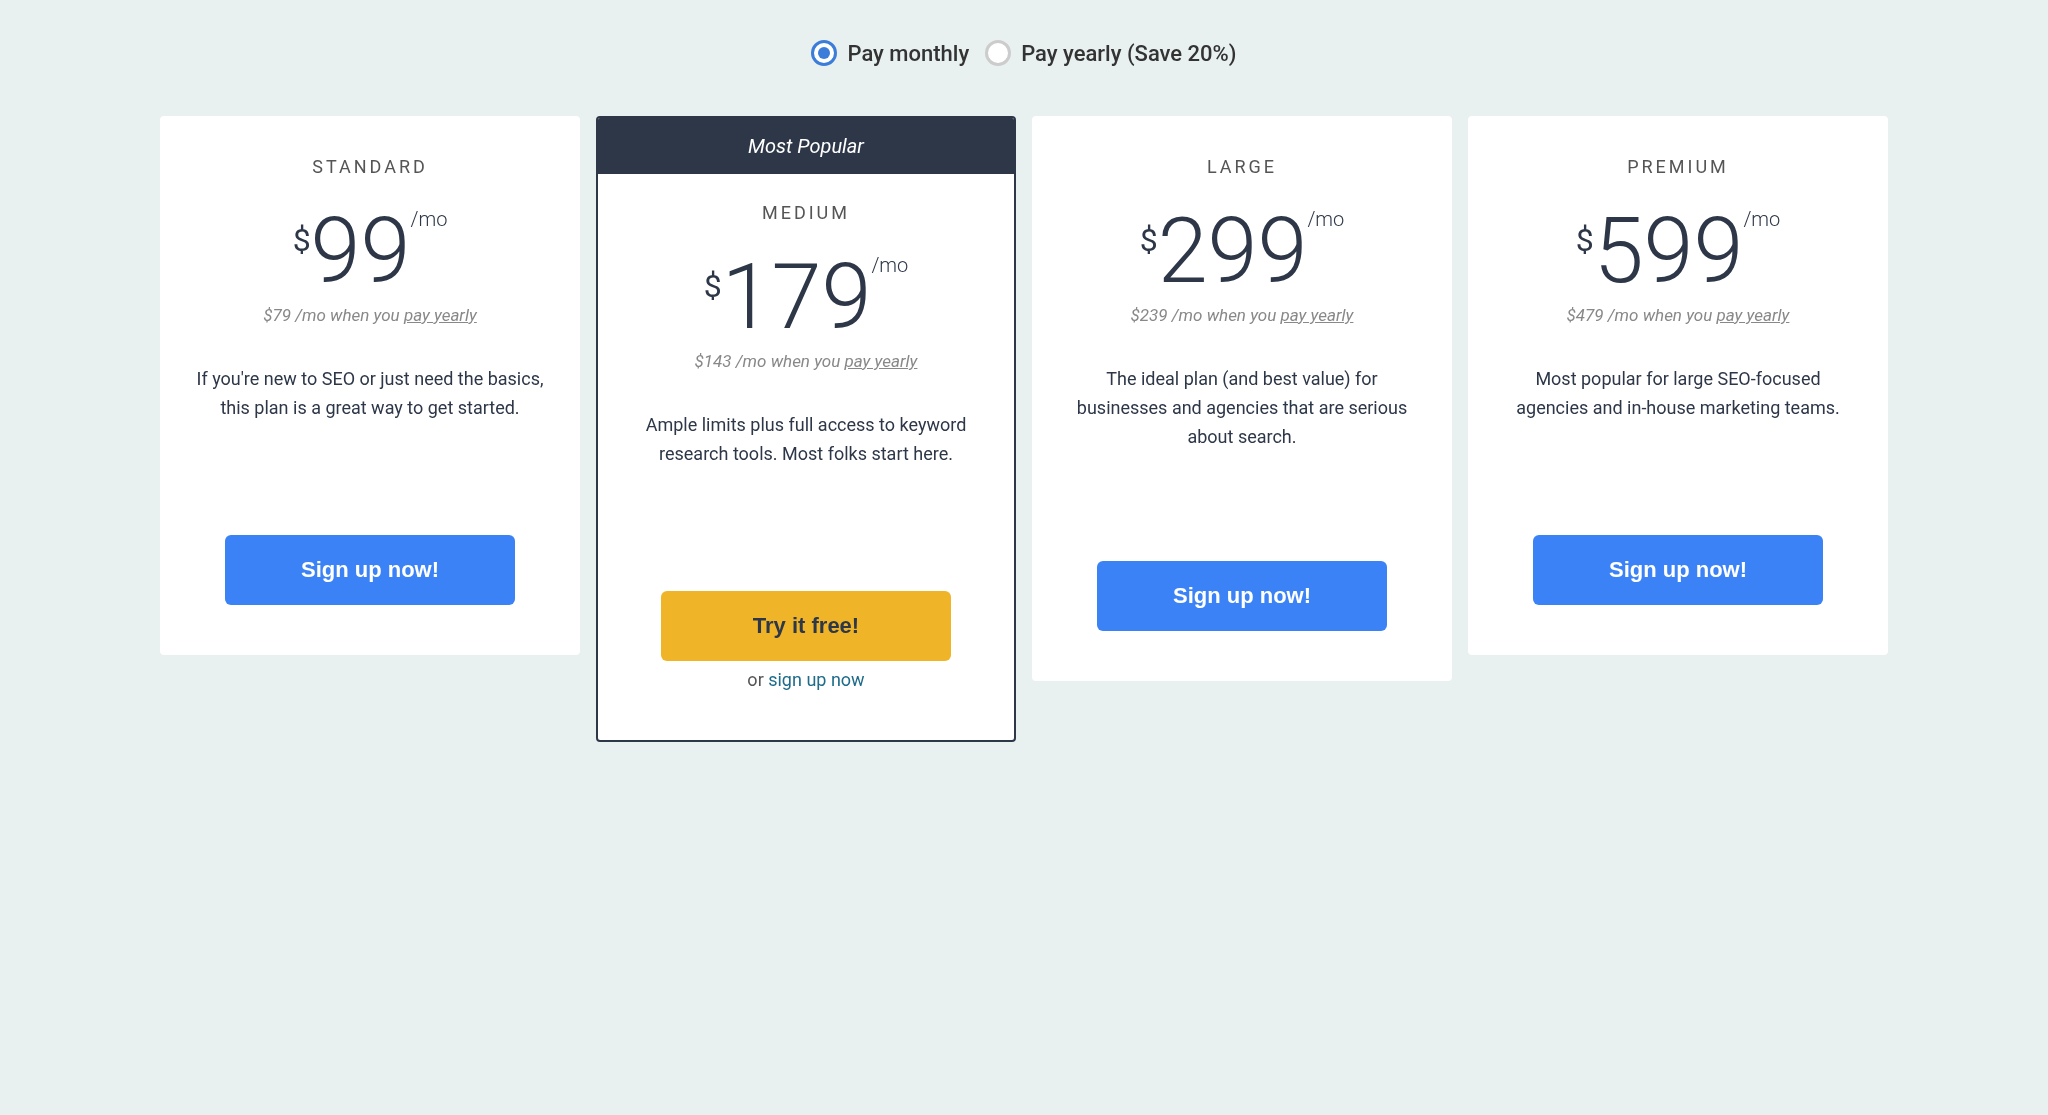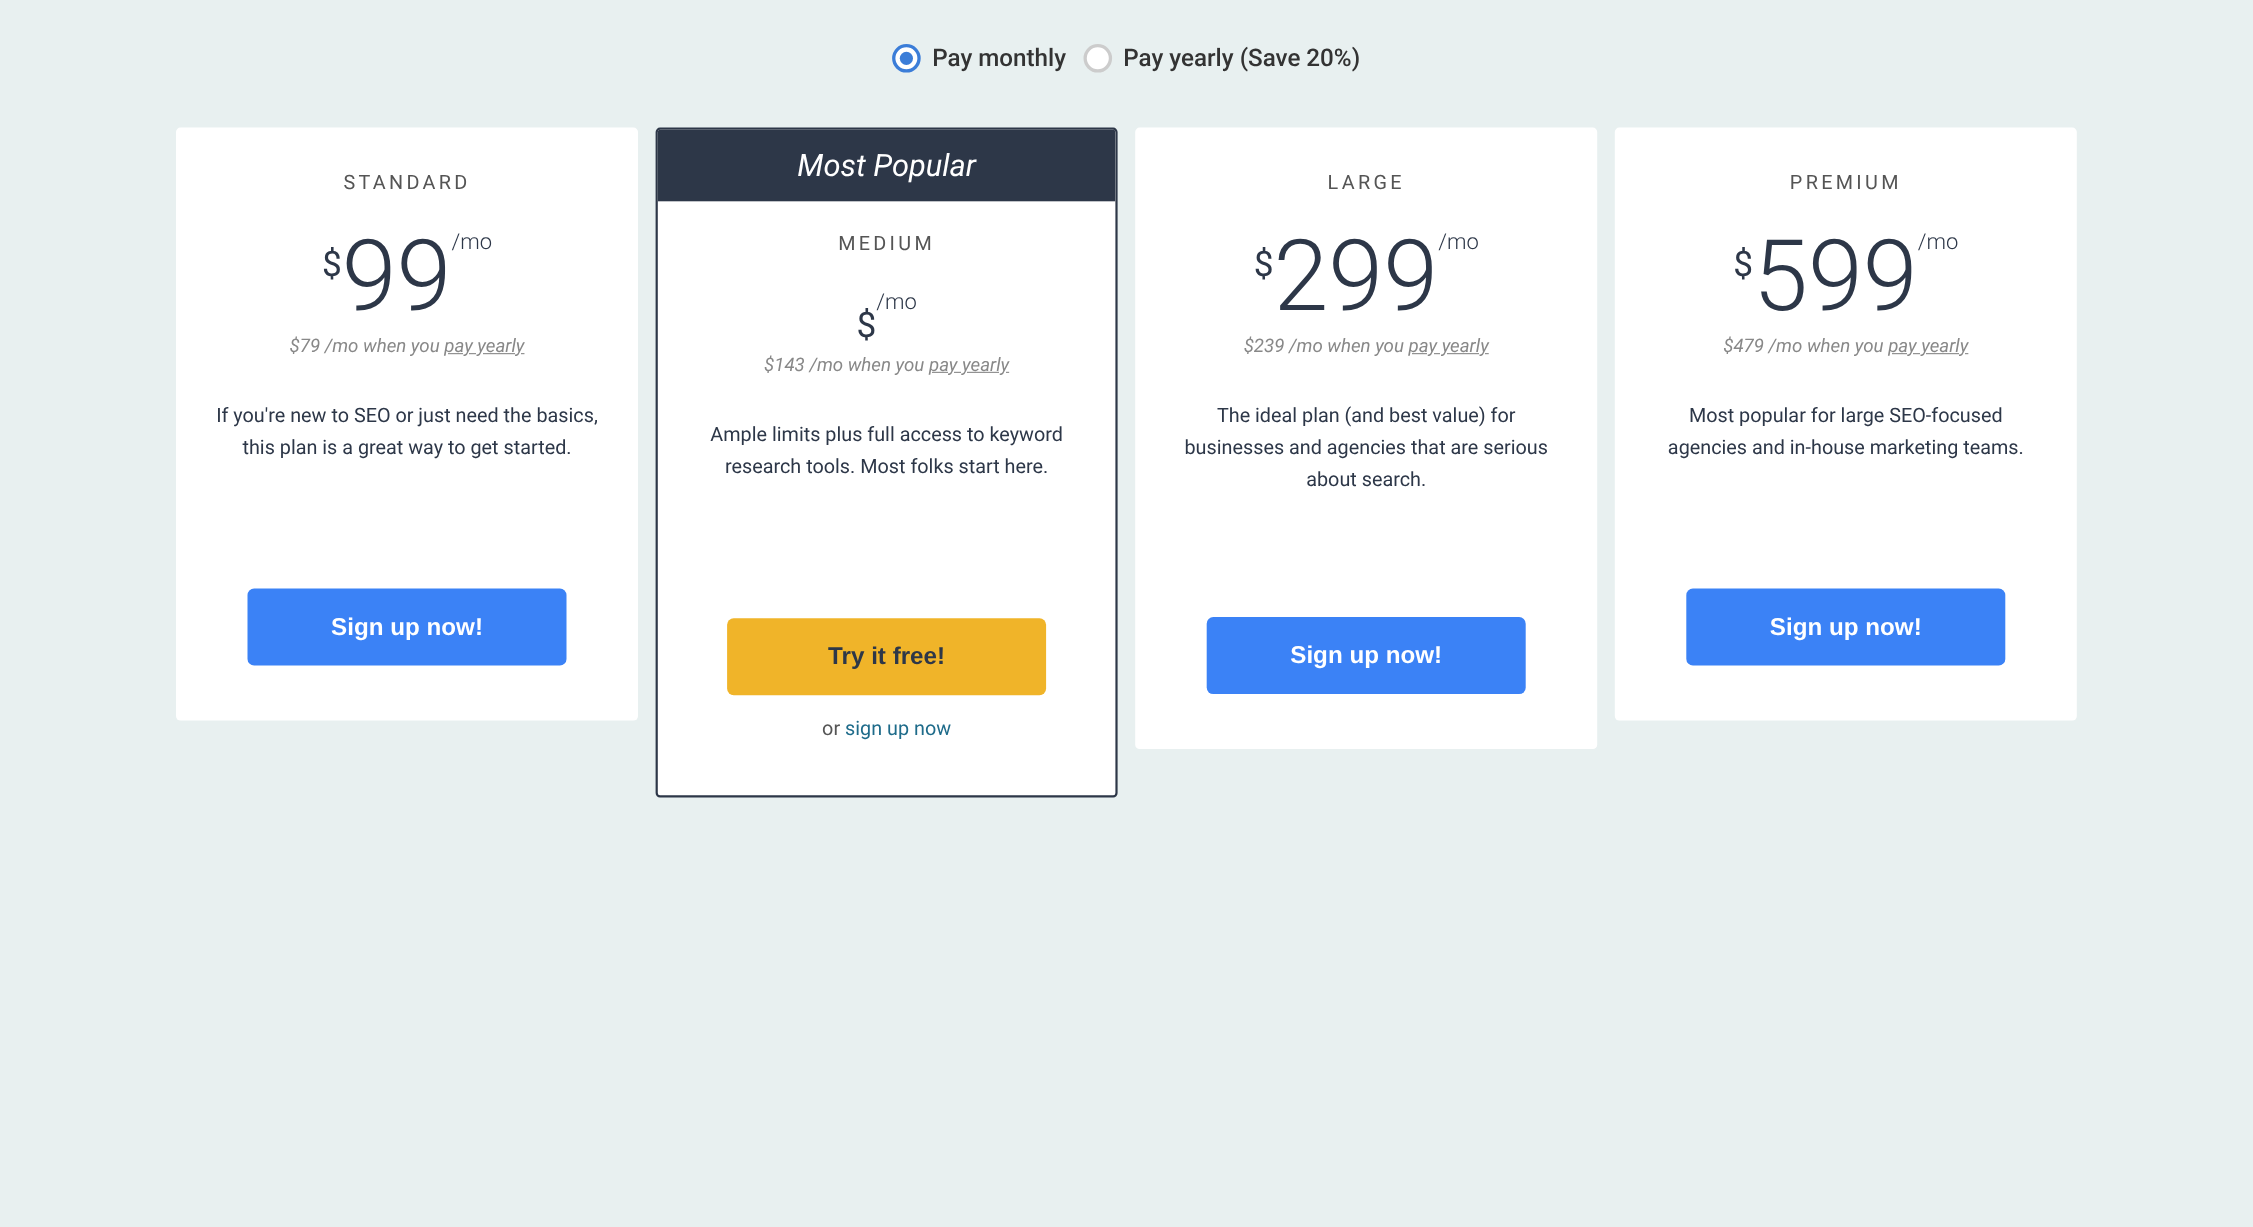--- a/index.html
+++ b/index.html
@@ -81,21 +81,21 @@
       margin: 0 8px;
       border: 2px solid #2d3748;
       border-radius: 4px;
       overflow: hidden;
     }
 
     .featured-badge {
       background: #2d3748;
       color: white;
       font-style: italic;
-      font-size: 28px;
+      font-size: 20px;
       padding: 16px 20px;
       text-align: center;
       width: 100%;
     }
 
     .featured-content {
       padding: 28px 36px 50px;
       display: flex;
       flex-direction: column;
       align-items: center;
@@ -190,21 +190,21 @@
       font-weight: 800;
       cursor: pointer;
       width: 100%;
       max-width: 290px;
       margin-top: 30px;
     }
 
     .or-signup {
       font-size: 18px;
       color: #555;
-      margin-top: 20px;
+      margin-top: 8px;
     }
 
     .or-signup a {
       color: #1e6b8a;
       text-decoration: none;
     }
   </style>
 </head>
 <body>
 
@@ -235,20 +235,21 @@
     <div class="spacer"></div>
     <button class="signup-btn">Sign up now!</button>
   </div>
 
   <div class="plan-card featured">
     <div class="featured-badge">Most Popular</div>
     <div class="featured-content">
       <div class="plan-name">MEDIUM</div>
       <div class="price-container">
         <span class="price-dollar">$</span>
+        <span class="price-amount">179</span>
         <span class="price-period">/mo</span>
       </div>
       <div class="yearly-price">
         <span>$143 /mo when you </span><a href="#">pay yearly</a>
       </div>
       <div class="plan-description">Ample limits plus full access to keyword research tools. Most folks start here.</div>
       <div class="spacer"></div>
       <button class="try-free-btn">Try it free!</button>
       <div class="or-signup">
         <span>or</span>

